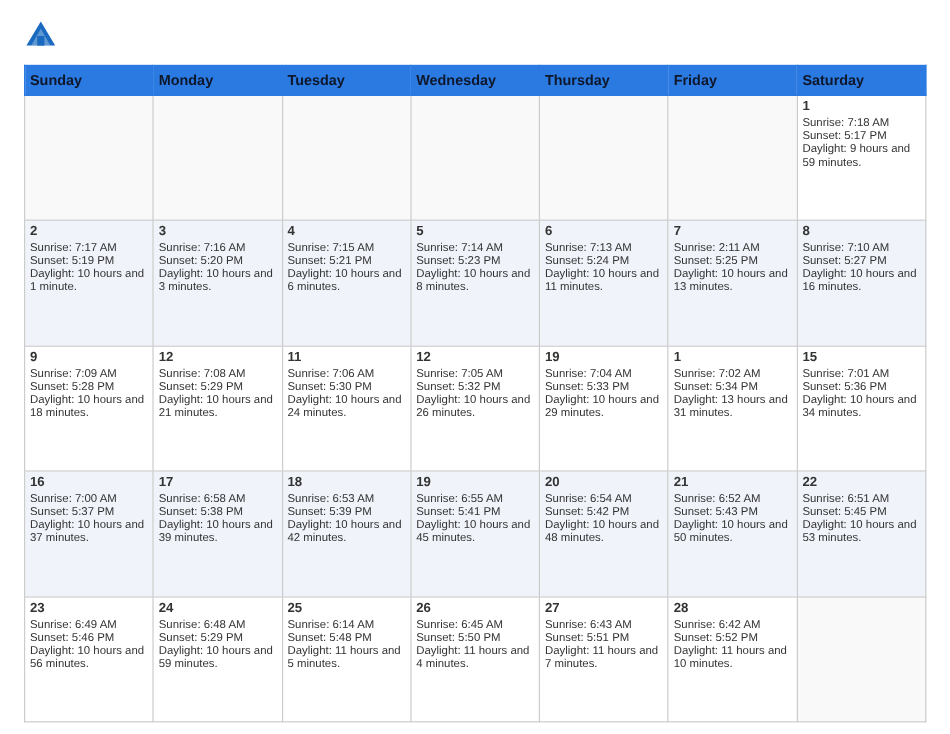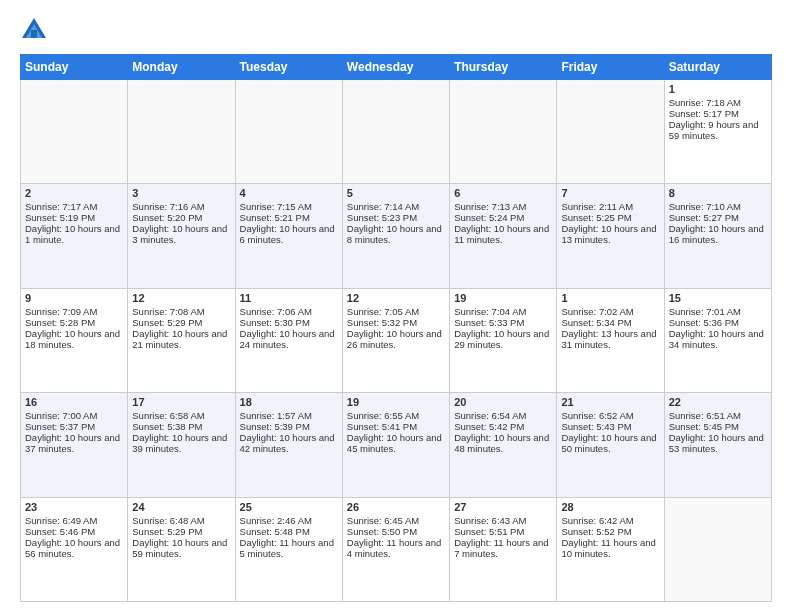--- a/index.html
+++ b/index.html
@@ -54,21 +54,21 @@
     }
     .calendar {
       flex: 1;
       border: 1px solid #ccc;
       border-collapse: collapse;
       width: 100%;
       table-layout: fixed;
     }
     .calendar th {
       background: #2a7ae2;
-      color: #ffffff;
+      color: #0f172a;
       font-size: 12px;
       font-weight: bold;
       padding: 5px 4px;
       text-align: left;
       border: 1px solid #2a7ae2;
     }
     .calendar td {
       border: 1px solid #ccc;
       vertical-align: top;
       padding: 3px 4px;
@@ -233,21 +233,21 @@
             <div>Daylight: 10 hours and 37 minutes.</div>
           </td>
           <td class="row-alt">
             <span class="day-num">17</span>
             <div>Sunrise: 6:58 AM</div>
             <div>Sunset: 5:38 PM</div>
             <div>Daylight: 10 hours and 39 minutes.</div>
           </td>
           <td class="row-alt">
             <span class="day-num">18</span>
-            <div>Sunrise: 1:57 AM</div>
+            <div>Sunrise: 6:53 AM</div>
             <div>Sunset: 5:39 PM</div>
             <div>Daylight: 10 hours and 42 minutes.</div>
           </td>
           <td class="row-alt">
             <span class="day-num">19</span>
             <div>Sunrise: 6:55 AM</div>
             <div>Sunset: 5:41 PM</div>
             <div>Daylight: 10 hours and 45 minutes.</div>
           </td>
           <td class="row-alt">
@@ -277,21 +277,21 @@
             <div>Daylight: 10 hours and 56 minutes.</div>
           </td>
           <td class="row-norm">
             <span class="day-num">24</span>
             <div>Sunrise: 6:48 AM</div>
             <div>Sunset: 5:29 PM</div>
             <div>Daylight: 10 hours and 59 minutes.</div>
           </td>
           <td class="row-norm">
             <span class="day-num">25</span>
-            <div>Sunrise: 2:46 AM</div>
+            <div>Sunrise: 6:14 AM</div>
             <div>Sunset: 5:48 PM</div>
             <div>Daylight: 11 hours and 5 minutes.</div>
           </td>
           <td class="row-norm">
             <span class="day-num">26</span>
             <div>Sunrise: 6:45 AM</div>
             <div>Sunset: 5:50 PM</div>
             <div>Daylight: 11 hours and 4 minutes.</div>
           </td>
           <td class="row-norm">

